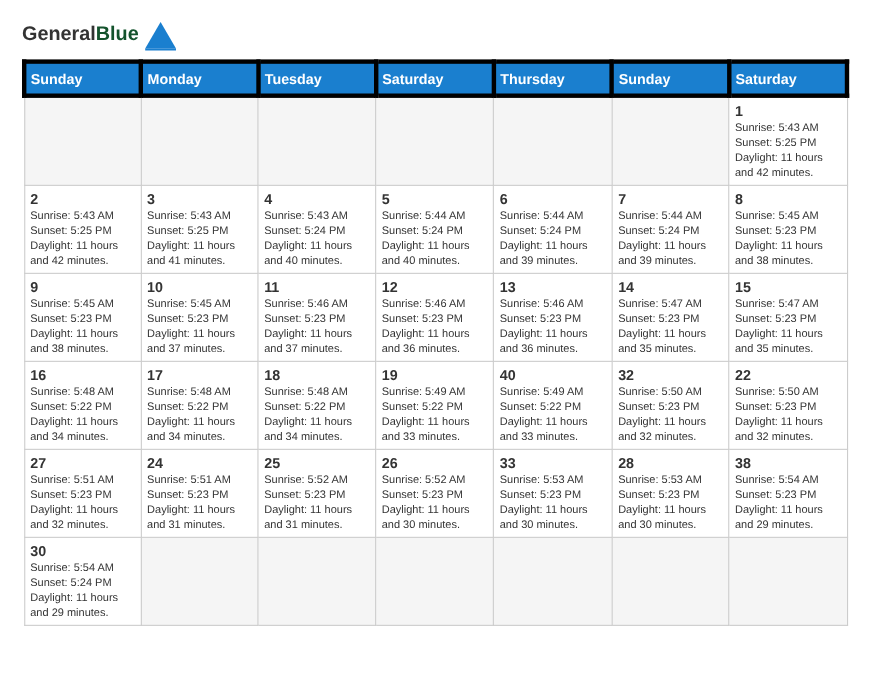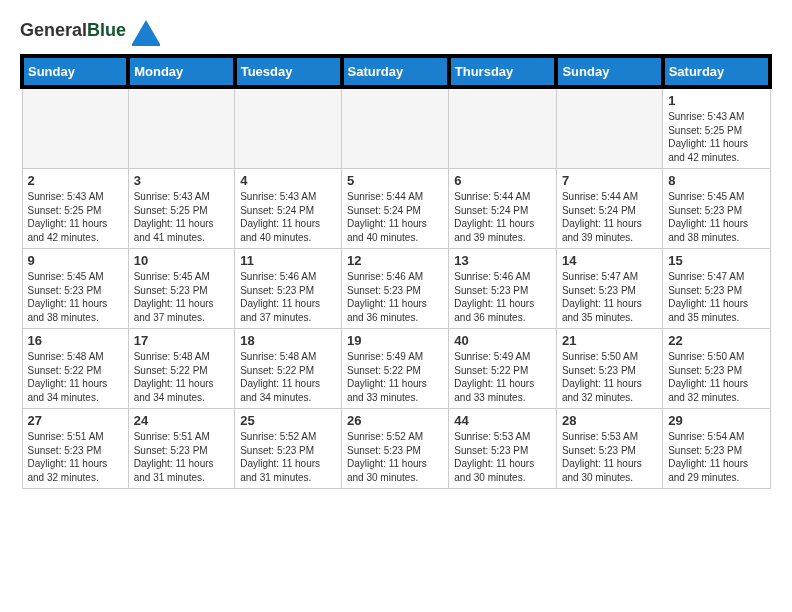--- a/index.html
+++ b/index.html
@@ -261,21 +261,21 @@
 and 33 minutes.</div>
         </td>
         <td>
           <span class="day-num">40</span>
           <div class="day-info" style="white-space: pre-line;">Sunrise: 5:49 AM
 Sunset: 5:22 PM
 Daylight: 11 hours
 and 33 minutes.</div>
         </td>
         <td>
-          <span class="day-num">21</span>
+          <span class="day-num">32</span>
           <div class="day-info" style="white-space: pre-line;">Sunrise: 5:50 AM
 Sunset: 5:23 PM
 Daylight: 11 hours
 and 32 minutes.</div>
         </td>
         <td>
           <span class="day-num">22</span>
           <div class="day-info" style="white-space: pre-line;">Sunrise: 5:50 AM
 Sunset: 5:23 PM
 Daylight: 11 hours
@@ -305,35 +305,50 @@
 and 31 minutes.</div>
         </td>
         <td>
           <span class="day-num">26</span>
           <div class="day-info" style="white-space: pre-line;">Sunrise: 5:52 AM
 Sunset: 5:23 PM
 Daylight: 11 hours
 and 30 minutes.</div>
         </td>
         <td>
-          <span class="day-num">44</span>
+          <span class="day-num">33</span>
           <div class="day-info" style="white-space: pre-line;">Sunrise: 5:53 AM
 Sunset: 5:23 PM
 Daylight: 11 hours
 and 30 minutes.</div>
         </td>
         <td>
           <span class="day-num">28</span>
           <div class="day-info" style="white-space: pre-line;">Sunrise: 5:53 AM
 Sunset: 5:23 PM
 Daylight: 11 hours
 and 30 minutes.</div>
         </td>
         <td>
-          <span class="day-num">29</span>
+          <span class="day-num">38</span>
           <div class="day-info" style="white-space: pre-line;">Sunrise: 5:54 AM
 Sunset: 5:23 PM
 Daylight: 11 hours
 and 29 minutes.</div>
         </td>
+      </tr>
+      <tr>
+        <td>
+          <span class="day-num">30</span>
+          <div class="day-info" style="white-space: pre-line;">Sunrise: 5:54 AM
+Sunset: 5:24 PM
+Daylight: 11 hours
+and 29 minutes.</div>
+        </td>
+        <td class="empty-cell"></td>
+        <td class="empty-cell"></td>
+        <td class="empty-cell"></td>
+        <td class="empty-cell"></td>
+        <td class="empty-cell"></td>
+        <td class="empty-cell"></td>
       </tr>
     </tbody>
 </table>
 
 </body></html>

